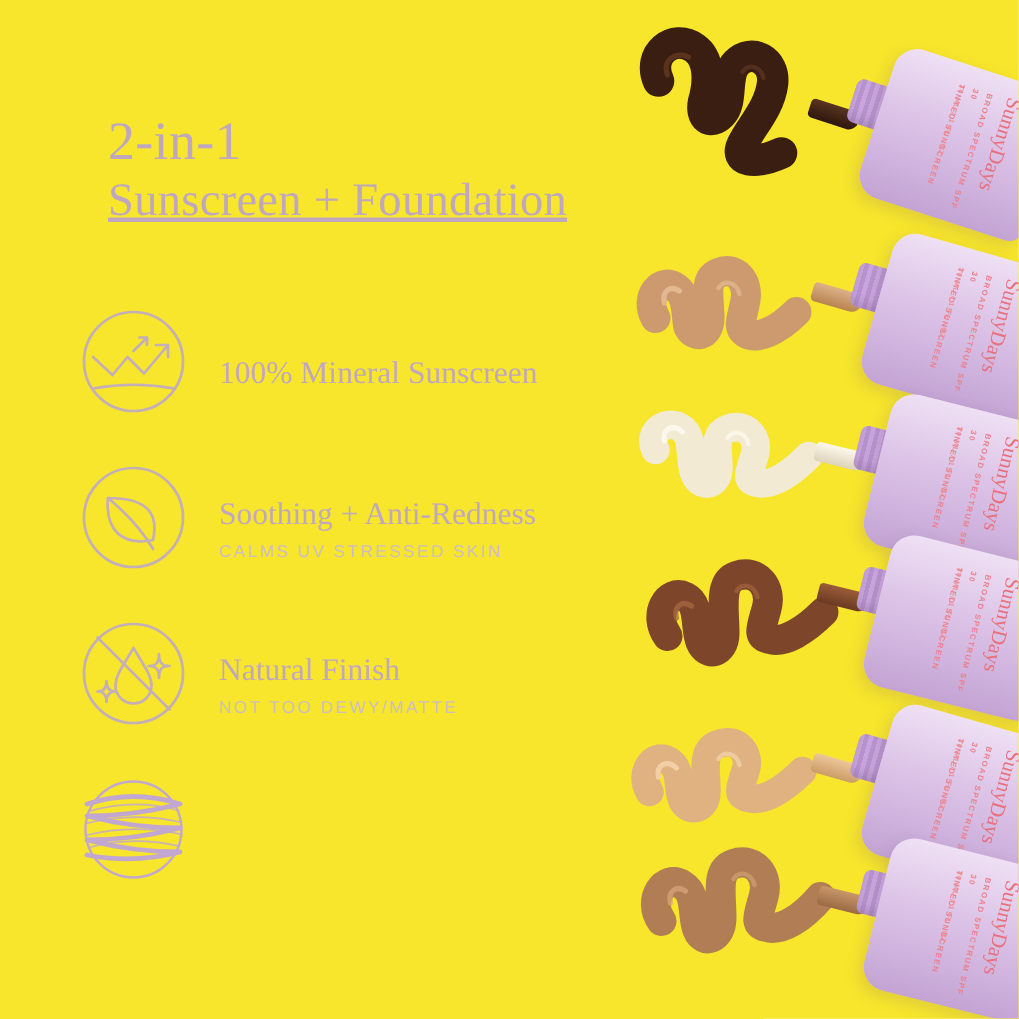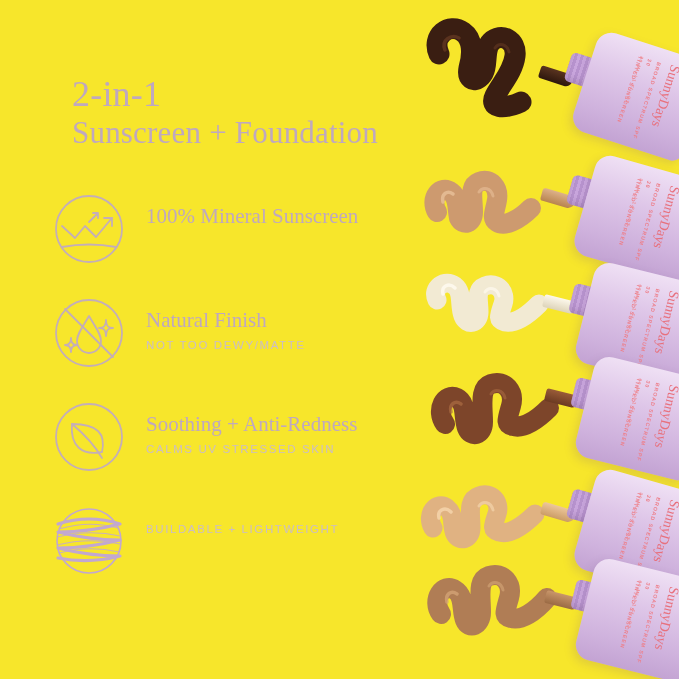--- a/index.html
+++ b/index.html
@@ -33,34 +33,35 @@
   #headline .line1 {
     display: block;
     font-size: 36px;
     letter-spacing: 0.2px;
   }
   #headline .line2 {
     display: block;
     font-size: 31px;
     letter-spacing: 0.2px;
     margin-top: 2px;
+    text-decoration: underline;
   }
 
   
   #features {
     position: absolute;
     left: 50px;
     top: 188px;
     width: 430px;
   }
   .feature {
     position: relative;
     height: 104px;
     display: flex;
-    align-items: flex-start;
+    align-items: center;
   }
   .feature .icon-wrap {
     width: 78px;
     height: 78px;
     flex: 0 0 78px;
     display: flex;
     align-items: center;
     justify-content: center;
     margin-top: 2px;
   }
@@ -201,59 +202,58 @@
       </div>
       <div class="texts">
         <div class="title">100% Mineral Sunscreen</div>
       </div>
     </div>
 
     <div class="feature">
       <div class="icon-wrap">
         <svg width="74" height="74" viewBox="0 0 74 74" fill="none" stroke="#c4aeb8" stroke-width="1.8">
           <circle cx="37" cy="37" r="33"></circle>
+          <path d="M20 24 C46 24 54 34 50 52 C30 56 18 46 20 24 Z" stroke-linejoin="round"></path>
+          <path d="M20 24 C32 34 42 44 50 58" stroke-linecap="round"></path>
+        </svg>
+      </div>
+      <div class="texts">
+        <div class="title">Soothing + Anti-Redness</div>
+        <div class="sub">CALMS UV STRESSED SKIN</div>
+      </div>
+    </div>
+
+    <div class="feature">
+      <div class="icon-wrap">
+        <svg width="74" height="74" viewBox="0 0 74 74" fill="none" stroke="#c4aeb8" stroke-width="1.8">
+          <circle cx="37" cy="37" r="33"></circle>
           <path d="M13 13 L61 61" stroke-linecap="round"></path>
           <path d="M37 20 C30 32 25 38 25 45 A12 12 0 0 0 49 45 C49 38 44 32 37 20 Z" stroke-linejoin="round"></path>
           <path d="M54 24 C54 30 56 32 61 32 C56 32 54 34 54 40 C54 34 52 32 47 32 C52 32 54 30 54 24 Z" stroke-linejoin="round"></path>
           <path d="M19 42 C19 47 21 49 25 49 C21 49 19 51 19 56 C19 51 17 49 13 49 C17 49 19 47 19 42 Z" stroke-linejoin="round"></path>
         </svg>
       </div>
       <div class="texts">
         <div class="title">Natural Finish</div>
         <div class="sub">NOT TOO DEWY/MATTE</div>
-      </div>
-    </div>
-
-    <div class="feature">
-      <div class="icon-wrap">
-        <svg width="74" height="74" viewBox="0 0 74 74" fill="none" stroke="#c4aeb8" stroke-width="1.8">
-          <circle cx="37" cy="37" r="33"></circle>
-          <path d="M20 24 C46 24 54 34 50 52 C30 56 18 46 20 24 Z" stroke-linejoin="round"></path>
-          <path d="M20 24 C32 34 42 44 50 58" stroke-linecap="round"></path>
-        </svg>
-      </div>
-      <div class="texts">
-        <div class="title">Soothing + Anti-Redness</div>
-        <div class="sub">CALMS UV STRESSED SKIN</div>
       </div>
     </div>
 
     <div class="feature">
       <div class="icon-wrap">
         <svg width="78" height="78" viewBox="0 0 78 78" fill="none" stroke="#c2a8d0" stroke-width="1.6">
           <circle cx="39" cy="39" r="32"></circle>
           <path d="M8 22 Q39 12 70 22 Q39 30 8 30 Q39 38 70 38 Q39 46 8 46 Q39 54 70 54 Q39 62 8 56" stroke-width="3.2" stroke-linecap="round" stroke-linejoin="round"></path>
           <path d="M9 27 Q39 18 68 26" stroke-width="1.1" opacity="0.85"></path>
           <path d="M7 35 Q39 27 70 34" stroke-width="1.1" opacity="0.85"></path>
           <path d="M7 43 Q39 35 70 42" stroke-width="1.1" opacity="0.85"></path>
           <path d="M9 51 Q39 43 69 50" stroke-width="1.1" opacity="0.85"></path>
         </svg>
       </div>
       <div class="texts">
-        <div class="sub">BUILDABLE + LIGHTWEIGHT</div>
       </div>
     </div>
 
   </div>
 
   <div id="products">
 
     <div class="product" style="top:8px;">
       <div class="swatch" style="left:6px; top:6px;">
         <svg width="130" height="110" viewBox="0 0 130 110">

